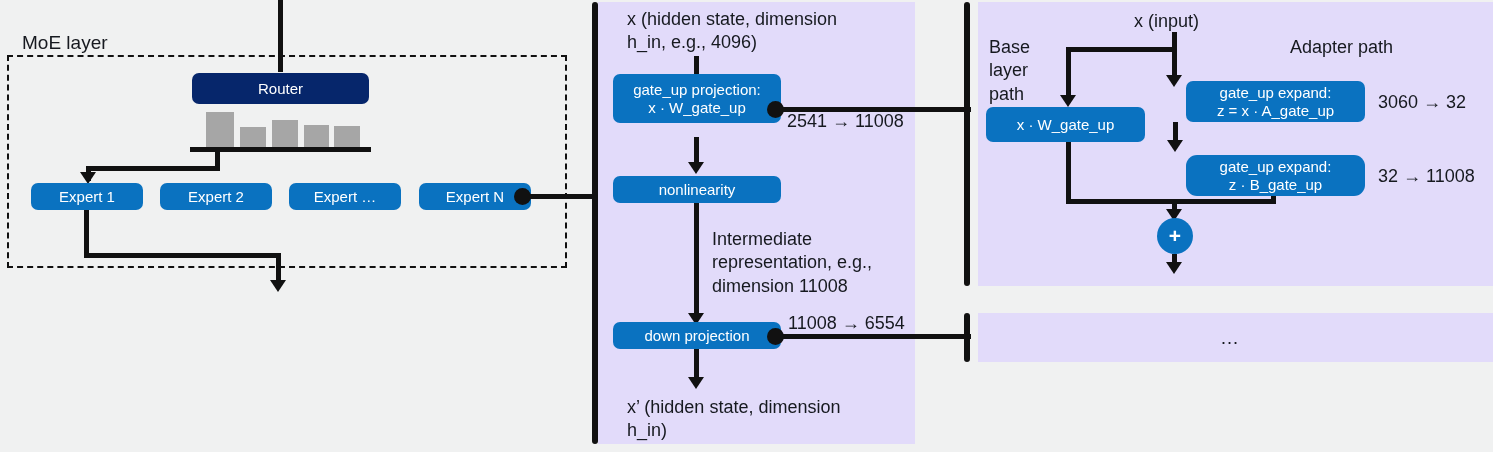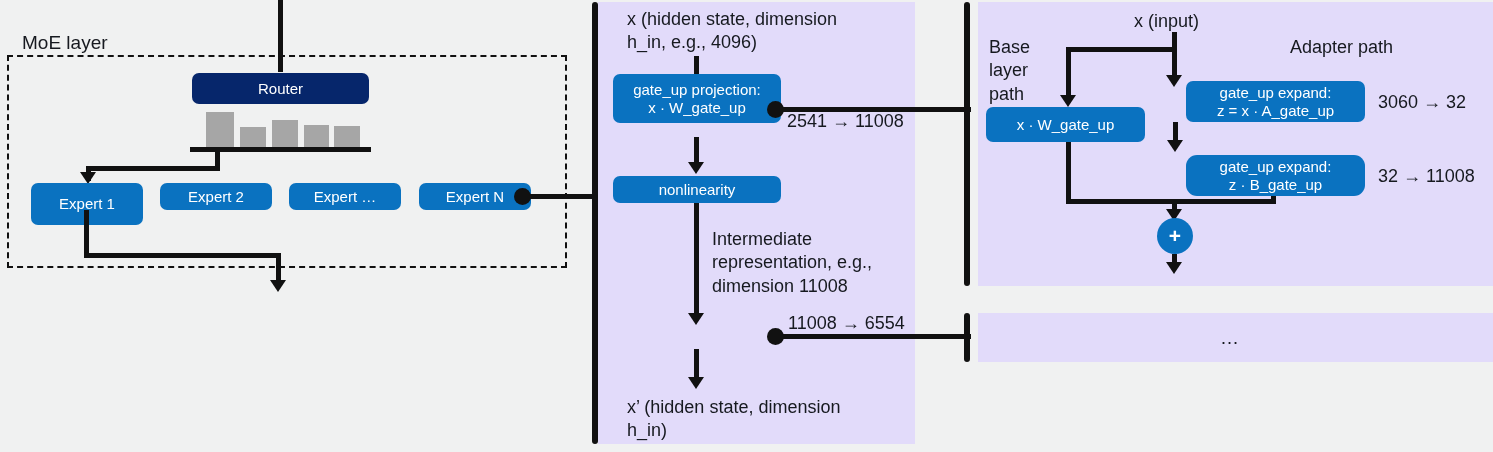--- a/index.html
+++ b/index.html
@@ -125,21 +125,21 @@
   <div class="routerbar" style="left:304px; top:125px; width:25px; height:22px;"></div>
   <div class="routerbar" style="left:334px; top:126px; width:26px; height:21px;"></div>
 
   <div class="hline" style="left:190px; top:147px; width:181px;"></div>
 
   <div class="vline" style="left:215px; top:147px; height:21px;"></div>
   <div class="hline" style="left:86px; top:166px; width:134px;"></div>
   <div class="vline" style="left:86px; top:166px; height:15px;"></div>
   <div class="arrowhead" style="left:80px; top:172px;"></div>
 
-  <div class="box" style="left:31px; top:183px; width:112px; height:42px;">
+  <div class="box" style="left:31px; top:183px; width:112px; height:27px;">
     <span>Expert 1</span>
   </div>
   <div class="box" style="left:160px; top:183px; width:112px; height:27px;">
     <span>Expert 2</span>
   </div>
   <div class="box" style="left:419px; top:183px; width:112px; height:27px;">
     <span>Expert N</span>
   </div>
   <div class="box" style="left:289px; top:183px; width:112px; height:27px;">
     <span>Expert …</span>
@@ -178,20 +178,23 @@
     <span>nonlinearity</span>
   </div>
 
   <div class="vline" style="left:694px; top:203px; height:115px;"></div>
   <div class="arrowhead" style="left:688px; top:313px;"></div>
 
   <div class="lbl" style="left:712px; top:228px; width:190px;">Intermediate
 representation, e.g.,
 dimension 11008</div>
 
+  <div class="box" style="left:613px; top:322px; width:168px; height:27px;">
+    <span>down projection</span>
+  </div>
 
   <div class="dot" style="left:767px; top:328px;"></div>
   <div class="hline" style="left:775px; top:334px; width:196px;"></div>
   <div class="lbl" style="left:788px; top:312px;">11008 → 6554</div>
 
   <div class="vline" style="left:694px; top:349px; height:33px;"></div>
   <div class="arrowhead" style="left:688px; top:377px;"></div>
 
   <div class="lbl" style="left:627px; top:396px; width:270px;">x’  (hidden state, dimension
 h_in)</div>

